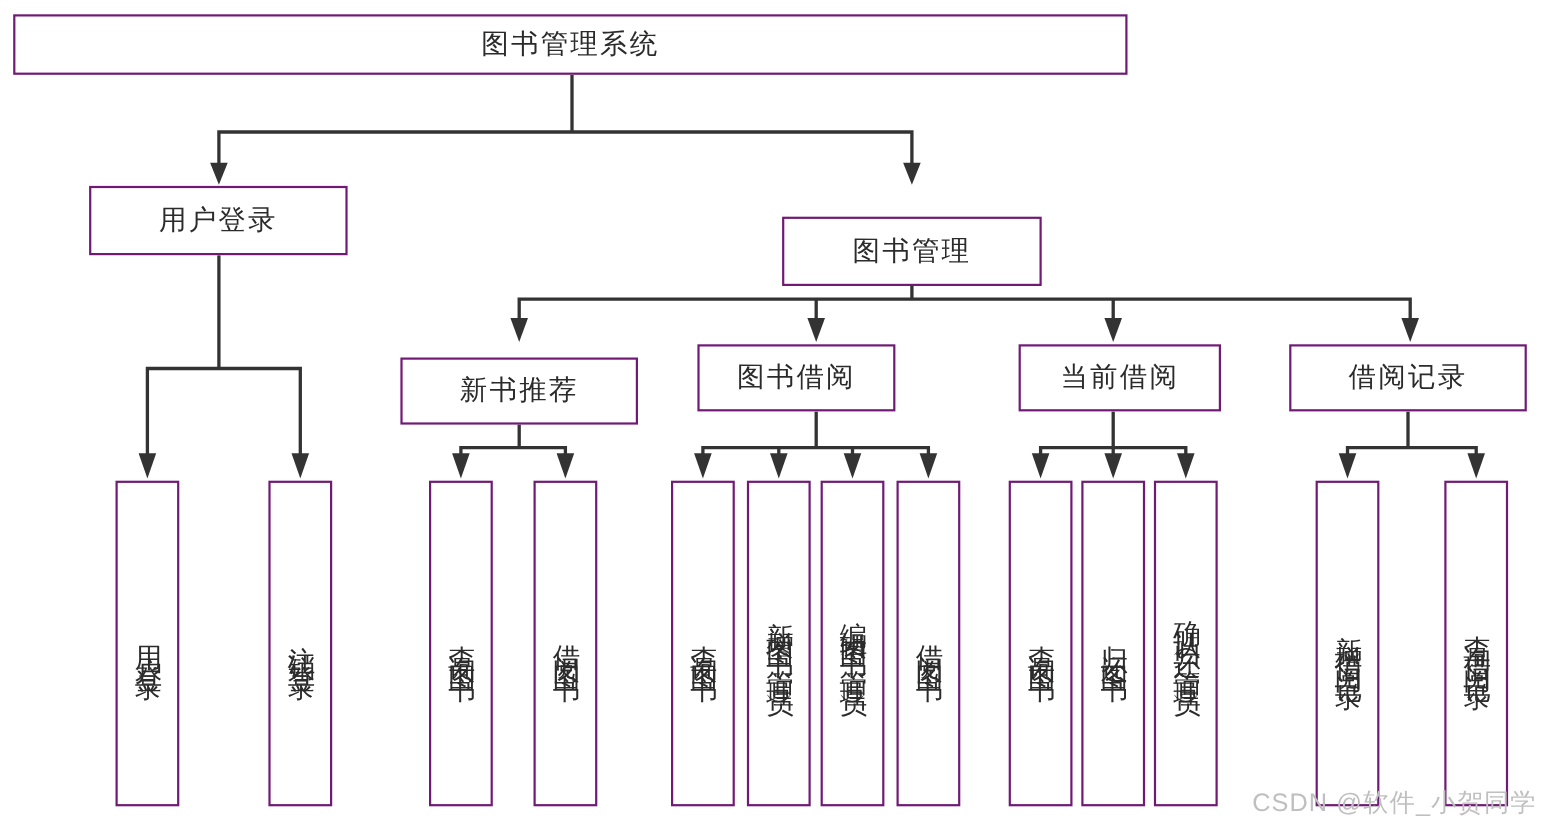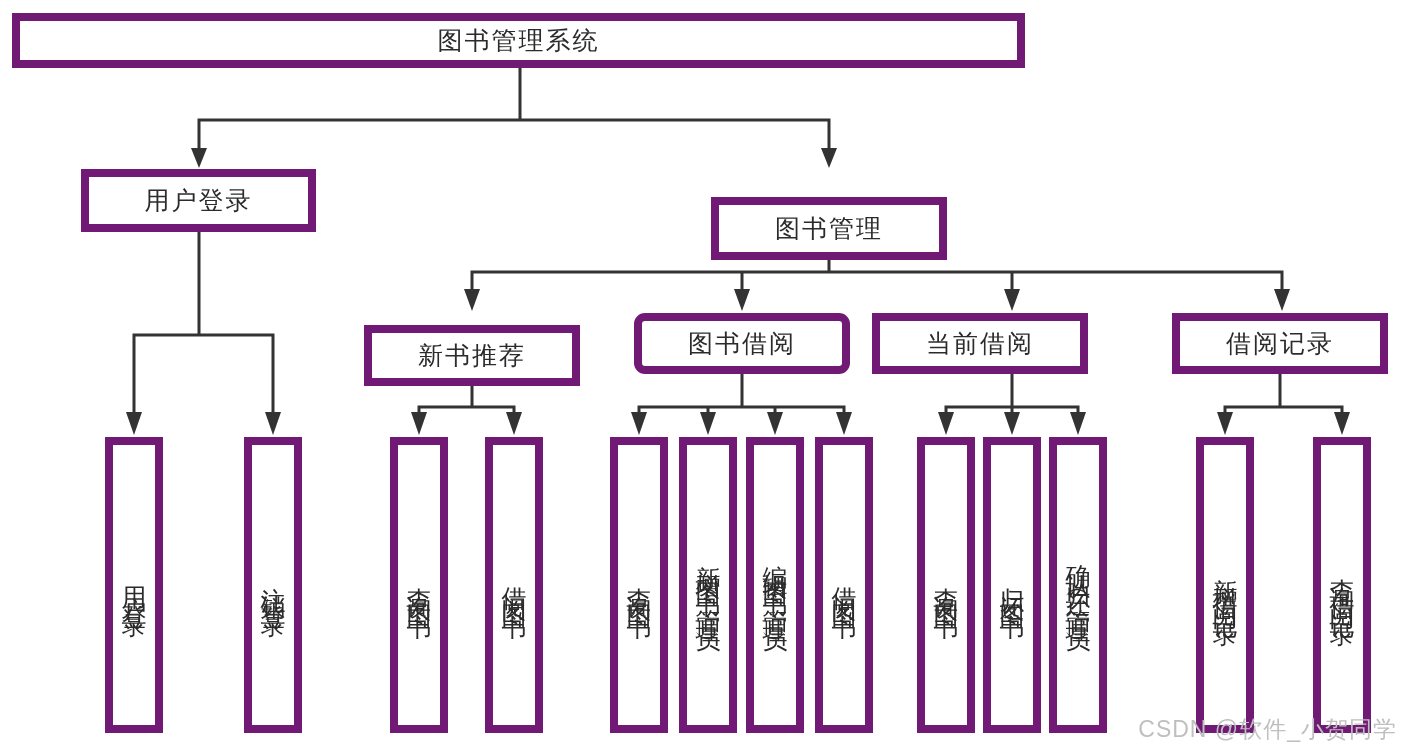--- a/index.html
+++ b/index.html
@@ -19,21 +19,21 @@
   }
   .connectors path {
     stroke: #333333;
     stroke-width: 3;
     fill: none;
   }
   .connectors polygon { fill: #333333; }
   .box {
     position: absolute;
     box-sizing: border-box;
-    border: 8px solid #701a75;
+    border: 2px solid #701a75;
     background: #ffffff;
     display: flex;
     align-items: center;
     justify-content: center;
     font-size: 25px;
     line-height: 1;
     letter-spacing: 2px;
     white-space: nowrap;
   }
   .leaf {
@@ -101,22 +101,22 @@
       <polygon points="1334,412 1350,412 1342,435"></polygon>
     </g>
   </svg>
 
   <div class="box" style="left:12px; top:13px; width:1013px; height:55px;">图书管理系统</div>
 
   <div class="box" style="left:81px; top:169px; width:235px; height:63px;">用户登录</div>
   <div class="box" style="left:711px; top:169px; width:236px; height:63px;margin-top:28px;">图书管理</div>
 
   <div class="box" style="left:364px; top:313px; width:216px; height:61px;margin-top:12px;">新书推荐</div>
-  <div class="box" style="left:634px; top:313px; width:216px; height:61px;border-radius:11px;">图书借阅</div>
-  <div class="box" style="left:872px; top:313px; width:216px; height:61px;">当前借阅</div>
+  <div class="box" style="left:634px; top:313px; width:180px; height:61px;">图书借阅</div>
+  <div class="box" style="left:926px; top:313px; width:184px; height:61px;">当前借阅</div>
   <div class="box" style="left:1172px; top:313px; width:216px; height:61px;">借阅记录</div>
 
   <div class="box leaf" style="left:105px; top:437px; width:58px; height:296px;">用户登录</div>
   <div class="box leaf" style="left:244px; top:437px; width:58px; height:296px;">注销登录</div>
 
   <div class="box leaf" style="left:390px; top:437px; width:58px; height:296px;">查询图书</div>
   <div class="box leaf" style="left:485px; top:437px; width:58px; height:296px;">借阅图书</div>
 
   <div class="box leaf" style="left:610px; top:437px; width:58px; height:296px;">查询图书</div>
   <div class="box leaf" style="left:679px; top:437px; width:58px; height:296px;">新增图书（管理员）</div>

